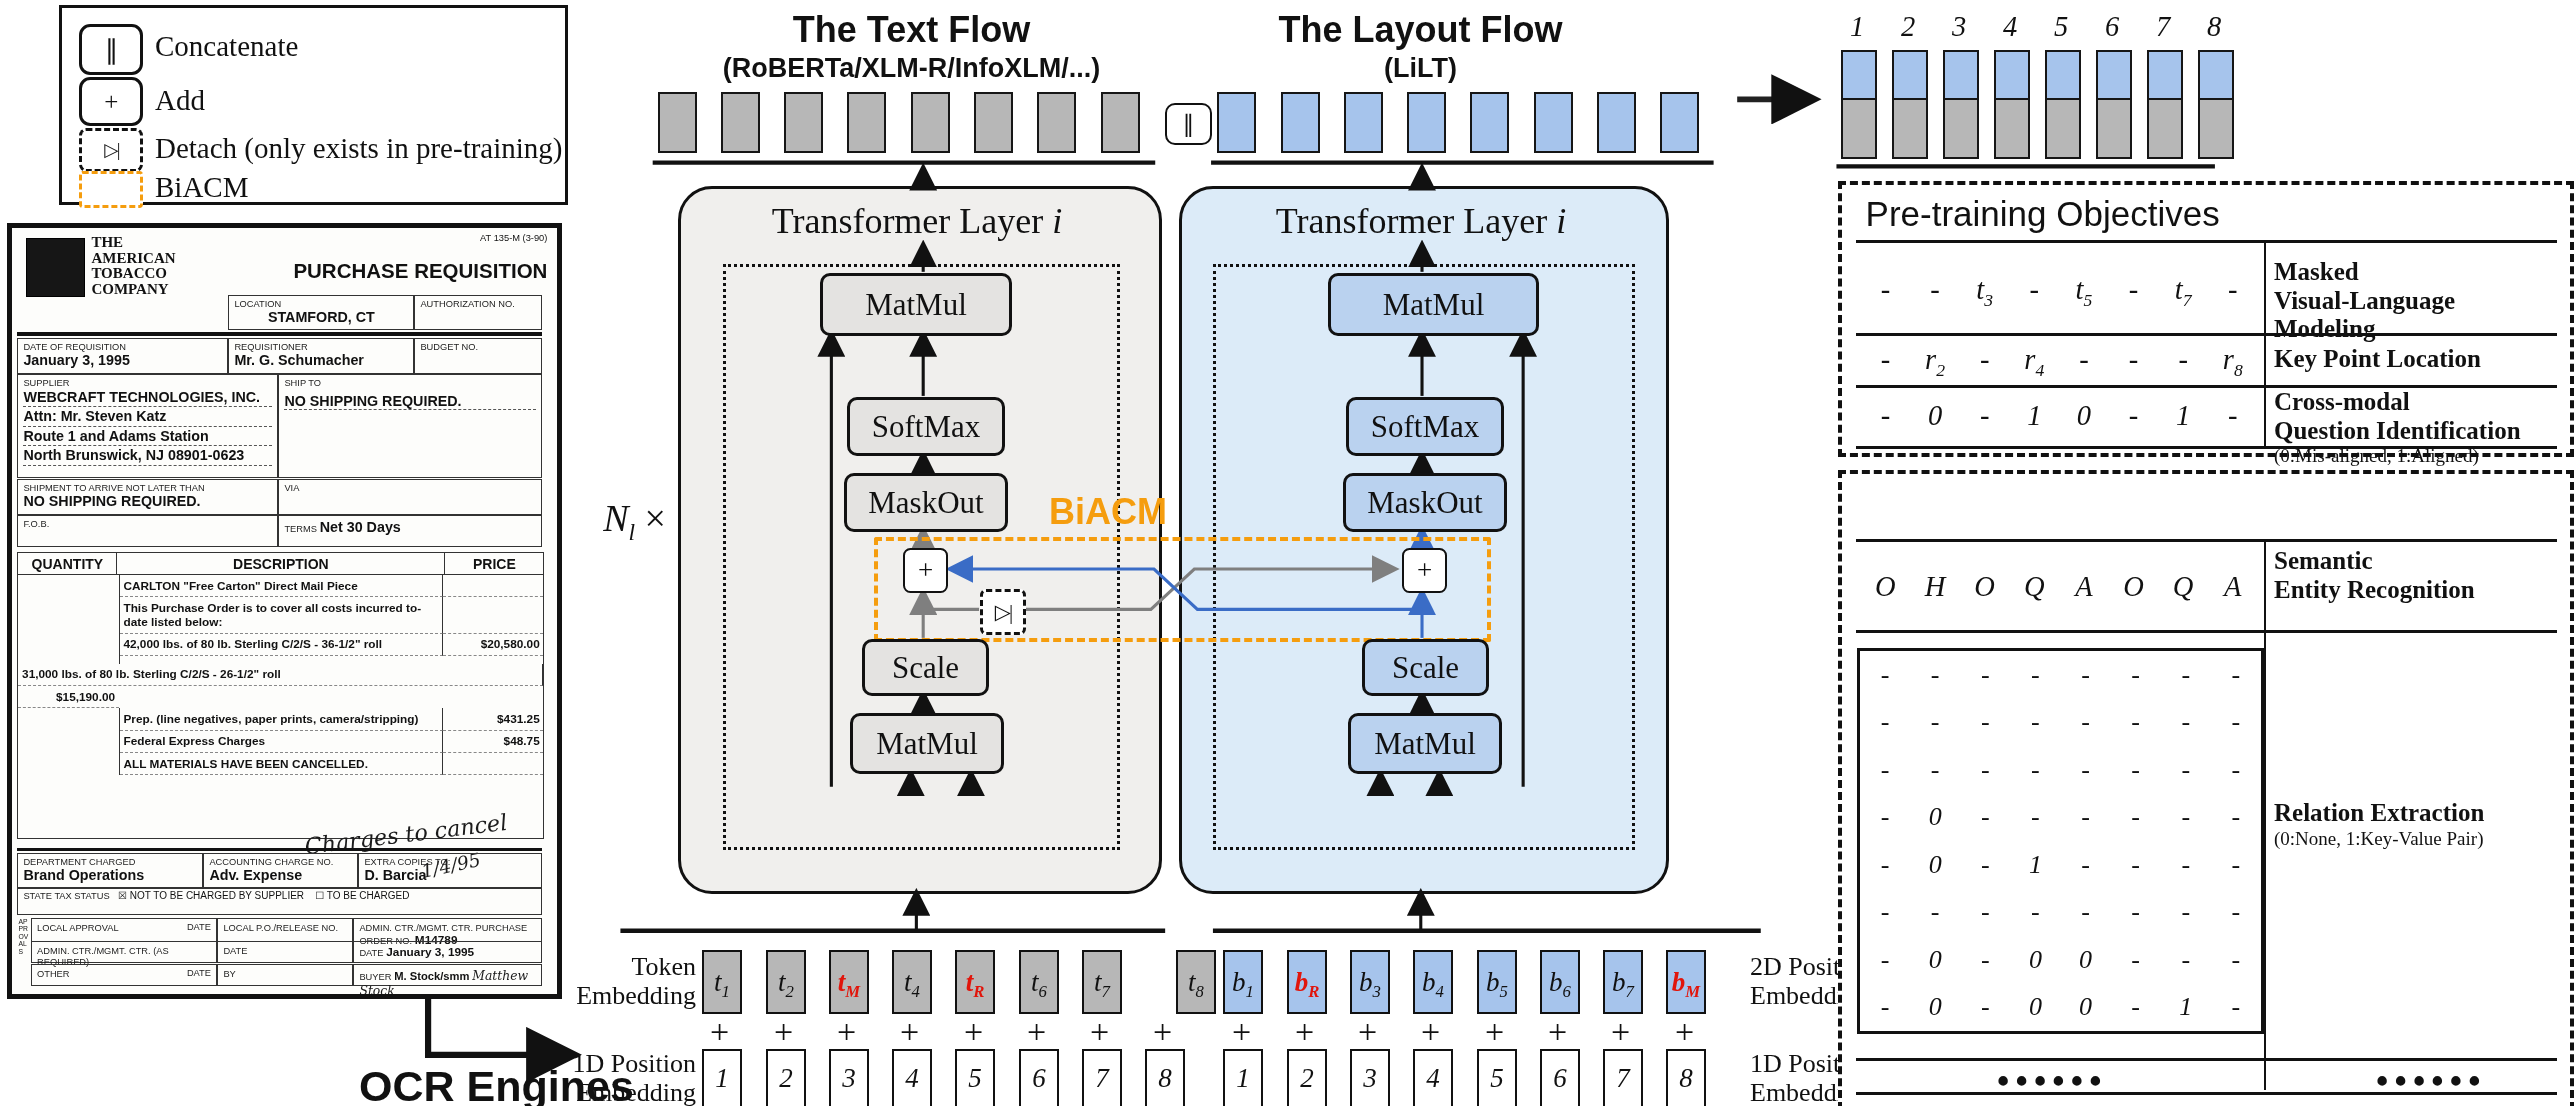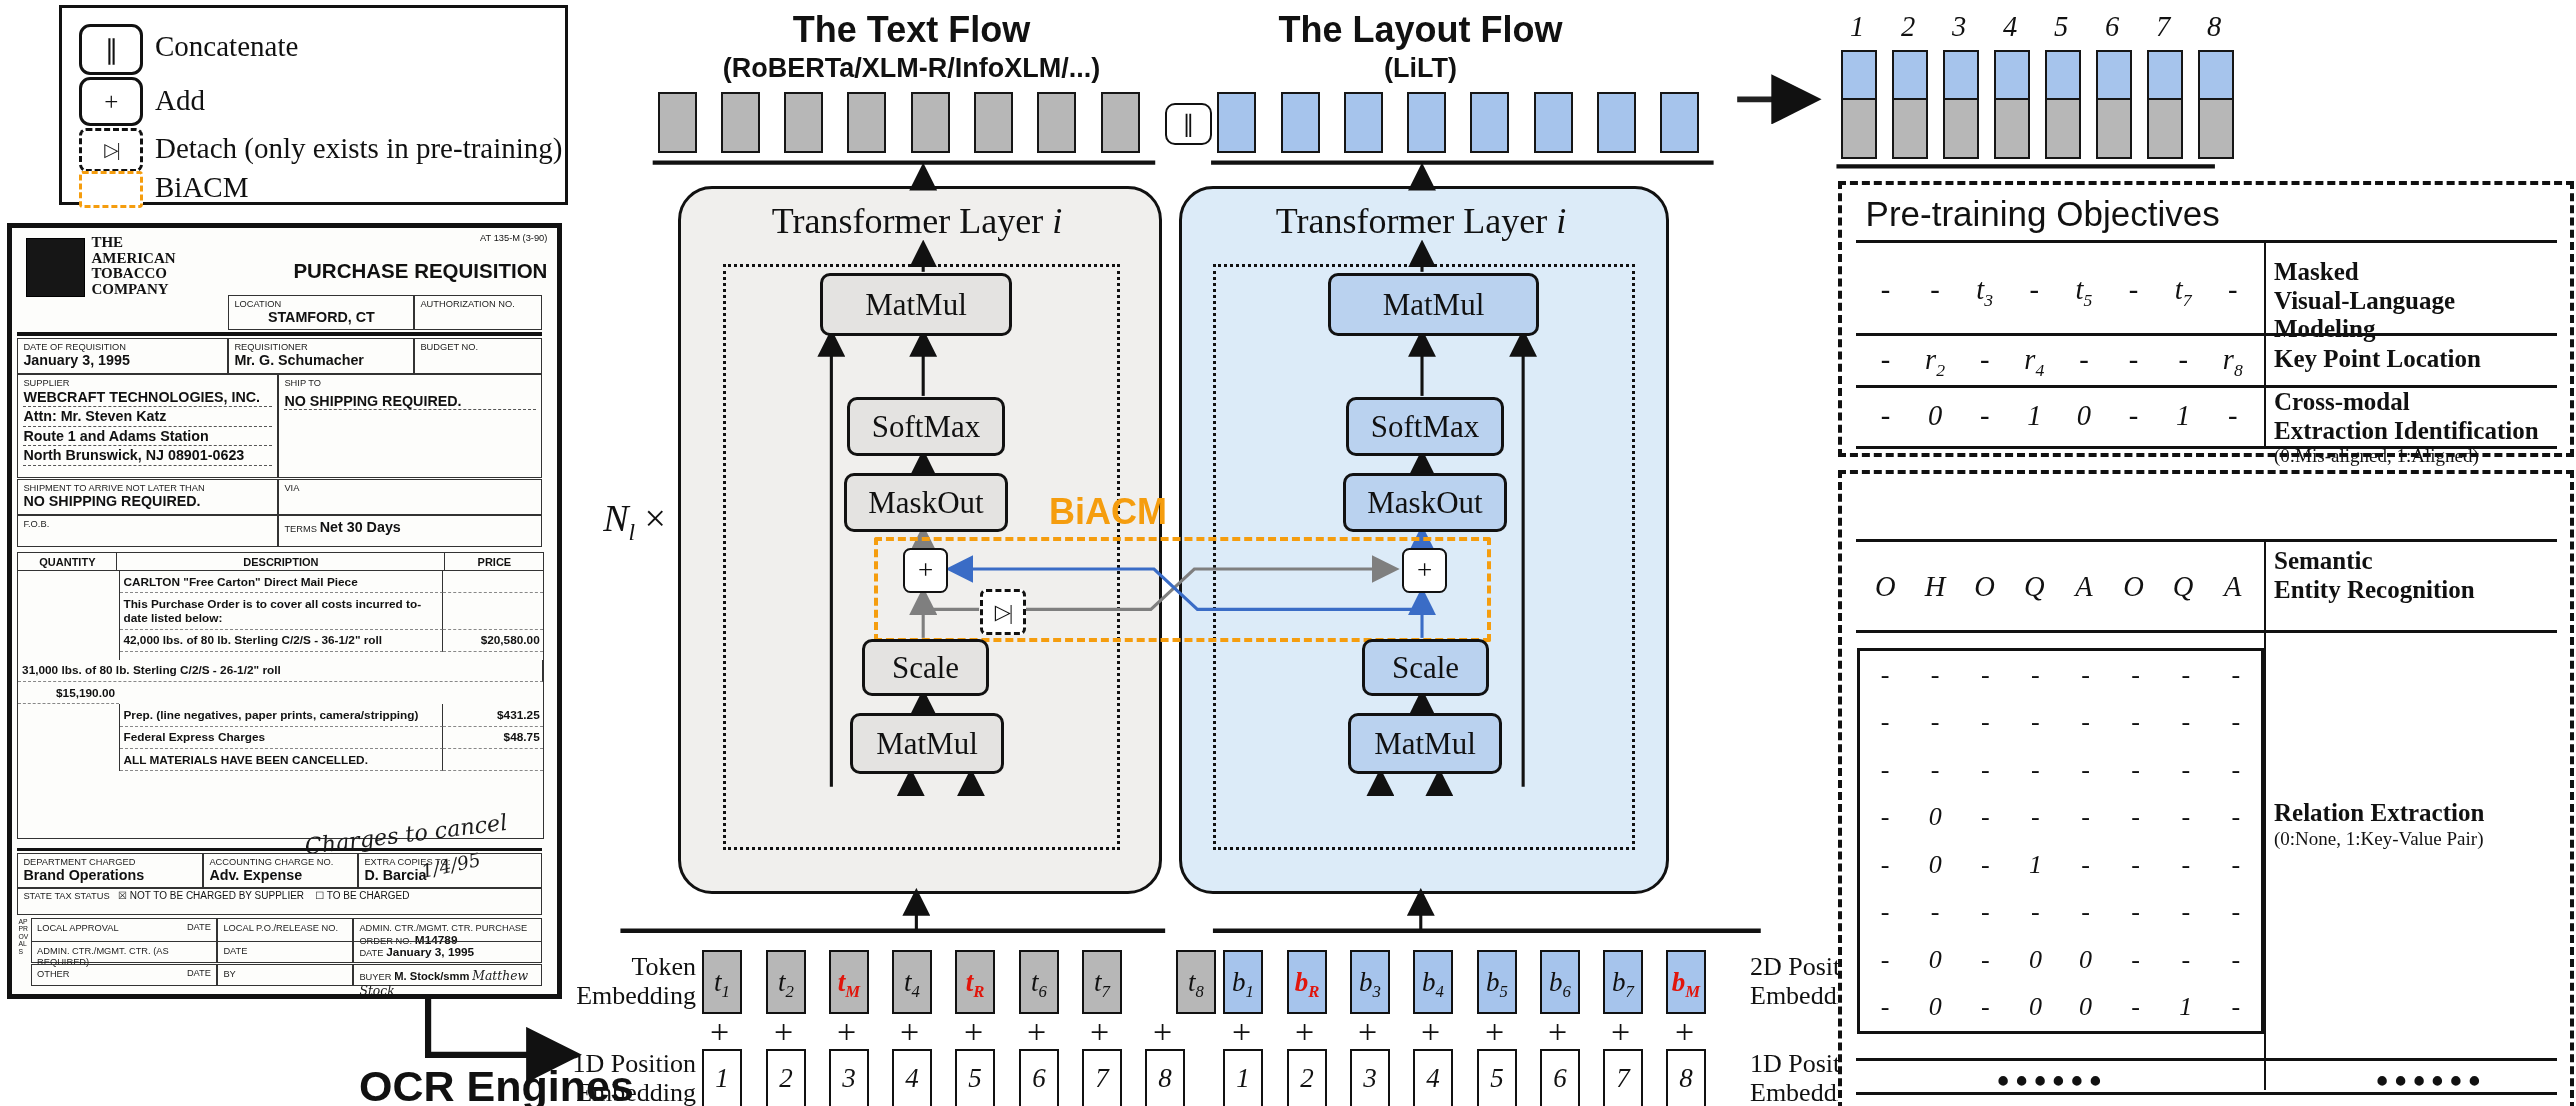--- a/index.html
+++ b/index.html
@@ -244,21 +244,21 @@
         <span>0</span>
         <span>-</span>
         <span>1</span>
         <span>0</span>
         <span>-</span>
         <span>1</span>
         <span>-</span>
       </div>
     <div class="plabel bold" style="left:432px;top:203px;width:285px;" id="pt-lab2">
         <div>Cross-modal</div>
-        <div>Extraction Identification</div>
+        <div>Question Identification</div>
         <div class="pnote">(0:Mis-aligned, 1:Aligned)</div>
       </div>
     <div class="rule" style="left:13.6px;top:261px;width:701px;height:2.5px;"></div>
   </div>
 
   <div class="abs panel" style="left:1838px;top:470px;width:728px;height:632px;">
     <div class="rule" style="left:13.6px;top:65px;width:701px;height:2.5px;"></div>
     <div class="rule" style="left:422px;top:65px;width:1.9px;height:551px;"></div>
     <div class="cellrow" id="ser-row" style="left:18.6px;top:71px;width:397px;height:84px;">
         <span>O</span>
@@ -400,21 +400,21 @@
     <div class="abs d-cell" style="left:266px;top:251px;width:264px;height:36px;">
       <div class="d-lbl">VIA</div>
       </div>
     <div class="abs d-cell" style="left:5px;top:287px;width:261px;height:32px;">
       <div class="d-lbl">F.O.B.</div>
       </div>
     <div class="abs d-cell" style="left:266px;top:287px;width:264px;height:32px;">
       <span class="d-lbl">TERMS</span>
       <span class="d-val">Net 30 Days</span></div>
     <div class="abs" id="doc-table" style="left:5px;top:324px;width:525px;height:285px;border:1.2px solid #333;">
-        <div style="display:flex;border-bottom:1.2px solid #333;font-weight:bold;font-size:11px;text-align:center;">
+        <div style="display:flex;border-bottom:1.2px solid #333;font-weight:bold;font-size:14px;text-align:center;">
   <div style="width:93px;border-right:1.2px solid #333;padding:2.5px;">QUANTITY</div>
   <div style="flex:1;border-right:1.2px solid #333;padding:2.5px;">DESCRIPTION</div>
   <div style="width:93px;padding:2.5px;">PRICE</div>
         </div>
         <div style="display:flex;font-size:11.8px;font-weight:bold;">
     <div style="width:93px;border-right:1.2px solid #333;padding:3.7px;"></div>
     <div style="flex:1;border-right:1.2px solid #333;padding:3.7px;border-bottom:0.6px dashed #888;">CARLTON "Free Carton" Direct Mail Piece</div>
     <div style="width:93px;padding:3.7px;border-bottom:0.6px dashed #888;text-align:right;"></div>
         </div>
         <div style="display:flex;font-size:11.8px;font-weight:bold;">

